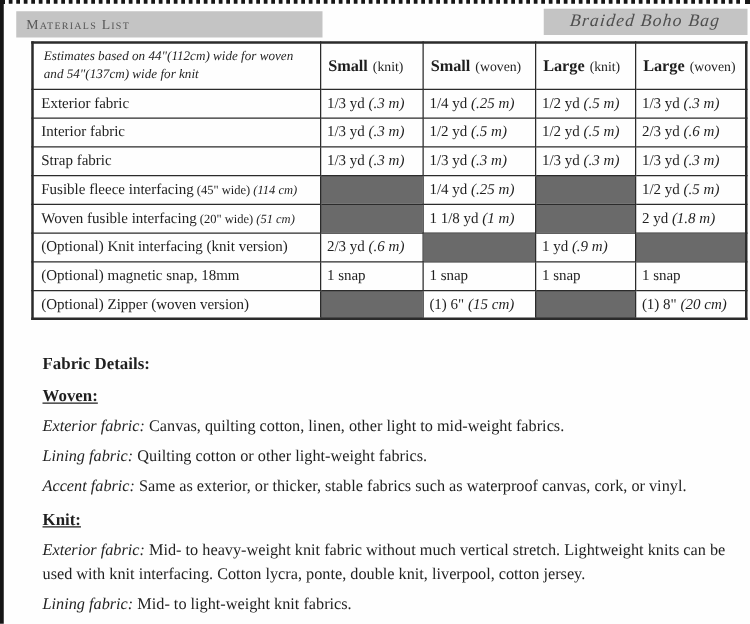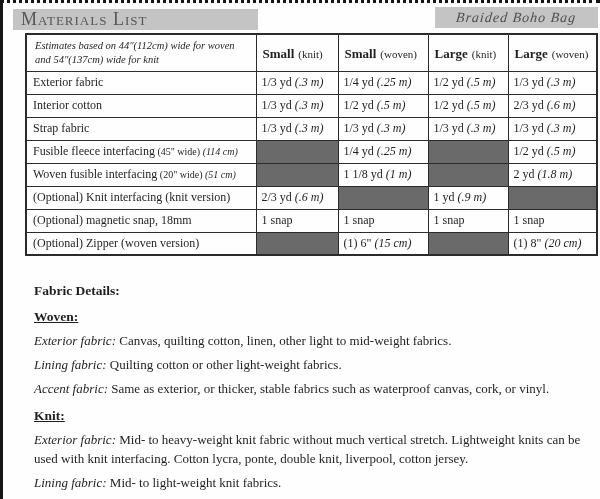--- a/index.html
+++ b/index.html
@@ -27,21 +27,21 @@
   }
   .title-bar {
     position: absolute; left: 10px; top: 6px;
     width: 245px; height: 21px;
     background: var(--hl);
     display: flex; align-items: center;
     padding-left: 8px;
   }
   .title-bar span {
     font-variant: small-caps;
-    font-size: 18px;
+    font-size: 11px;
     letter-spacing: 1px;
     color: var(--title-ink);
   }
   .logo-bar {
     position: absolute; right: 2px; top: 4px;
     width: 163px; height: 21px;
     background: var(--hl);
     display: flex; align-items: center; justify-content: center;
   }
   .logo-bar span {
@@ -140,21 +140,21 @@
     </thead>
     <tbody id="tbody">
         <tr>
           <td class="label-cell"><span>Exterior fabric</span></td>
           <td class="val-cell"><span>1/3 yd</span><span class="metric"> (.3 m)</span></td>
           <td class="val-cell"><span>1/4 yd</span><span class="metric"> (.25 m)</span></td>
           <td class="val-cell"><span>1/2 yd</span><span class="metric"> (.5 m)</span></td>
           <td class="val-cell"><span>1/3 yd</span><span class="metric"> (.3 m)</span></td>
         </tr>
         <tr>
-          <td class="label-cell"><span>Interior cotton</span></td>
+          <td class="label-cell"><span>Interior fabric</span></td>
           <td class="val-cell"><span>1/3 yd</span><span class="metric"> (.3 m)</span></td>
           <td class="val-cell"><span>1/2 yd</span><span class="metric"> (.5 m)</span></td>
           <td class="val-cell"><span>1/2 yd</span><span class="metric"> (.5 m)</span></td>
           <td class="val-cell"><span>2/3 yd</span><span class="metric"> (.6 m)</span></td>
         </tr>
         <tr>
           <td class="label-cell"><span>Strap fabric</span></td>
           <td class="val-cell"><span>1/3 yd</span><span class="metric"> (.3 m)</span></td>
           <td class="val-cell"><span>1/3 yd</span><span class="metric"> (.3 m)</span></td>
           <td class="val-cell"><span>1/3 yd</span><span class="metric"> (.3 m)</span></td>

